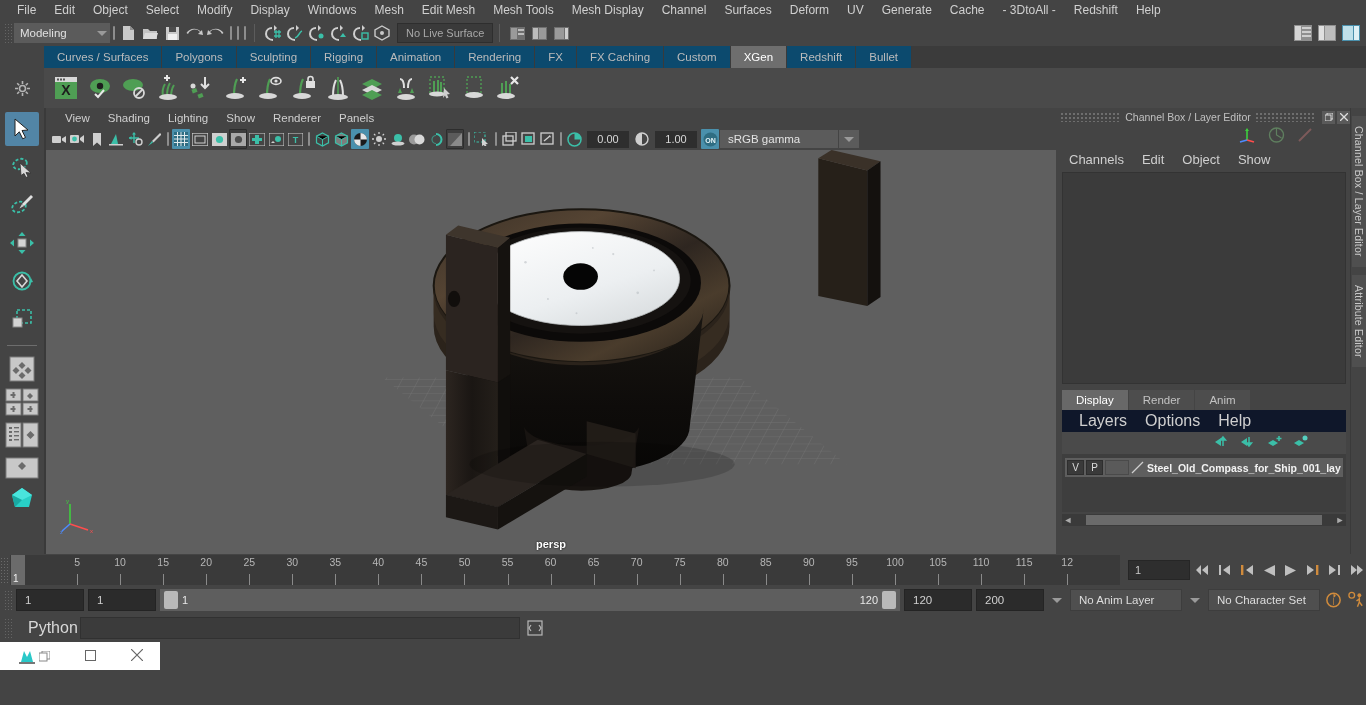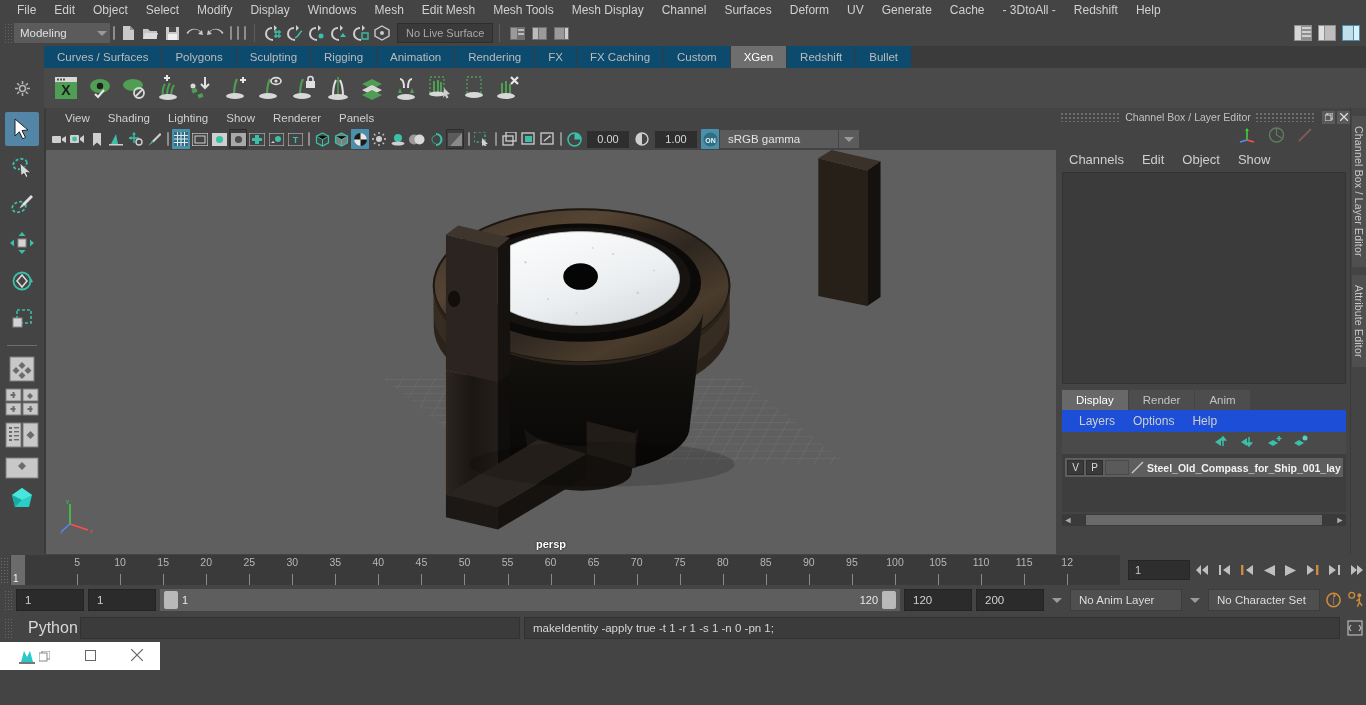--- a/index.html
+++ b/index.html
@@ -130,21 +130,21 @@
   .cb-menu span { padding: 0 9px; color: #cfcfcf; }
   .cb-body { height: 212px; background: #3b3b3b; margin: 2px 4px 0 6px;
     border: 1px solid #333; }
 
   .le-tabs { display: flex; margin: 6px 4px 0 6px; height: 20px;
     align-items: flex-end; }
   .letab { height: 20px; padding: 0 14px; font-size: 11.5px; color: #c2c2c2;
     background: #4d4d4d; display: flex; align-items: center; margin-right: 1px; }
   .letab.active { background: #686868; color: #fff; }
   .le-menu { height: 22px; display: flex; align-items: center; padding-left: 8px;
-    font-size: 12px; background: #1d4ed8; margin: 0 4px 0 6px; }
+    font-size: 16px; background: #0f172a; margin: 0 4px 0 6px; }
   .le-menu span { padding: 0 9px; color: #cfcfcf; }
   .le-btnrow { height: 22px; background: #4a4a4a; margin: 0 4px 0 6px;
     display: flex; align-items: center; justify-content: flex-end;
     padding-right: 38px; gap: 11px; }
   .le-list { background: #3e3e3e; margin: 0 4px 0 6px; height: 58px;
     padding: 4px 3px 0 3px; }
   .layer-row { height: 19px; background: #5e5e5e; display: flex;
     align-items: center; padding: 0 2px; gap: 2px; }
   .lbtn { width: 17px; height: 15px; background: #3a3a3a; border: 1px solid #2e2e2e;
     color: #dcdcdc; font-size: 10px; display: flex; align-items: center;
@@ -1212,21 +1212,20 @@
           <path d="M13 6v5l3 4M13 8l-3 2" stroke="#d08b3c" stroke-width="1.5" fill="none"></path>
           <path d="M13 11l-2 5" stroke="#d08b3c" stroke-width="1.5"></path>
         </svg>
     </div>
   </div>
 
   <div class="cmdrow">
     <div class="grip"></div>
     <div class="cmd-lbl">Python</div>
     <div class="cmd-in"></div>
-    <div class="cmd-out">makeIdentity -apply true -t 1 -r 1 -s 1 -n 0 -pn 1;</div>
     <div class="cmd-btn">
       <svg width="16" height="16" viewBox="0 0 16 16">
           <rect x="1" y="1" width="14" height="14" fill="none" stroke="#b8b8b8" stroke-width="1.2"></rect>
           <path d="M4 5l-2 3 2 3M12 5l2 3-2 3" stroke="#b8b8b8" stroke-width="1.2" fill="none"></path>
         </svg>
     </div>
   </div>
 
   <div class="taskbar">
     <div class="tb-win">

